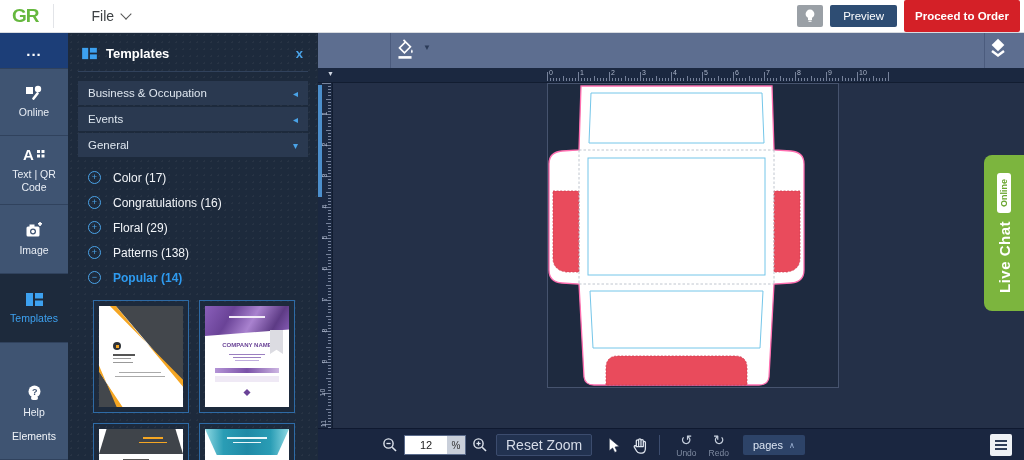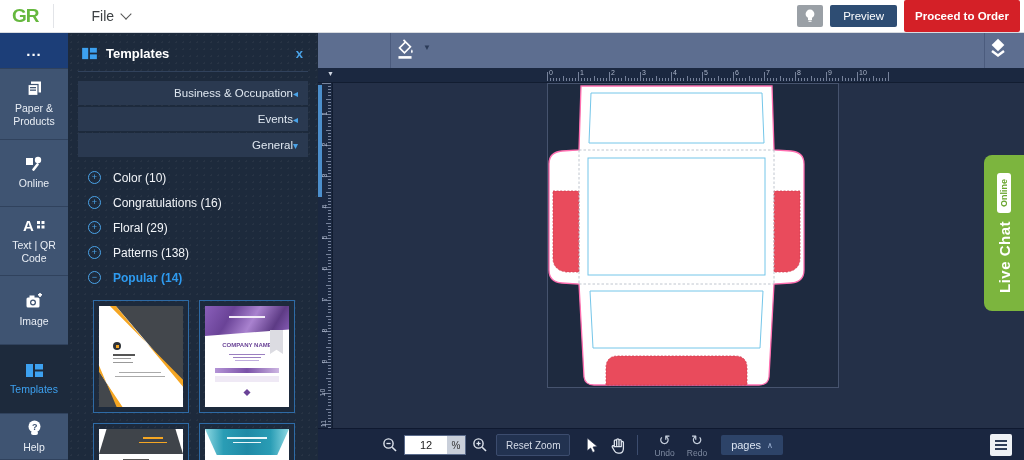--- a/index.html
+++ b/index.html
@@ -40,21 +40,21 @@
   
   .panel{position:absolute;left:68px;top:32px;width:250px;height:428px;background:#1d2a3c;z-index:20;
          background-image:radial-gradient(rgba(255,255,255,0.045) 1px,transparent 1px);background-size:7px 7px;
          overflow:hidden;}
   .panel-head{display:flex;align-items:center;padding:14px 12px 10px 14px;}
   .panel-head .ttl{color:#fff;font-size:13px;font-weight:bold;margin-left:9px;flex:1;}
   .panel-close{color:#4aa3e8;font-size:13px;font-weight:bold;cursor:pointer;padding:0 3px;}
   .panel-hr{height:1px;background:#31425c;margin:0 10px 9px 10px;}
   .acc-row{height:24px;margin:0 10px 2px 10px;background:#2a3950;display:flex;align-items:center;
            padding:0 10px;font-size:11.5px;color:#dfe7f0;cursor:pointer;}
-  .acc-row .al{flex:1;text-align:right;}
+  .acc-row .al{flex:1;}
   .acc-ch{color:#4aa3e8;font-size:10px;}
   .cats{margin-top:8px;}
   .cat-row{height:25px;display:flex;align-items:center;padding-left:20px;cursor:pointer;}
   .cat-ic{width:11px;height:11px;border:1px solid #4aa3e8;border-radius:50%;color:#4aa3e8;
           font-size:9px;line-height:10px;text-align:center;margin-right:12px;flex:0 0 auto;}
   .cat-lb{font-size:12px;color:#f2f5f9;}
   .cat-row.active .cat-lb{color:#2e9bf0;font-weight:bold;}
   .thumbs{display:grid;grid-template-columns:96px 96px;gap:10px;margin:10px 0 0 25px;}
   .thumb{width:84px;height:101px;border:1px solid #2e6ba6;padding:5px;cursor:pointer;background:transparent;}
   .thumb.short{height:36px;overflow:hidden;}
@@ -116,21 +116,21 @@
   .artboard svg{display:block;}
   
   .bottombar{position:absolute;left:318px;top:428px;width:706px;height:32px;background:#1a2640;z-index:10;
              border-top:1px solid #0f1930;display:flex;align-items:center;color:#d6dce8;}
   .bb-ic{display:flex;align-items:center;justify-content:center;cursor:pointer;}
   .zoom-input-wrap{display:flex;align-items:stretch;height:18px;border:1px solid #5a6a8a;margin:0 6px;}
   .zoom-input{width:38px;border:none;outline:none;font-size:11px;text-align:center;
               font-family:"Liberation Sans",sans-serif;color:#222;background:#fff;}
   .pct{width:18px;background:#c9cfda;color:#333;font-size:10px;display:flex;align-items:center;justify-content:center;}
   .btn-reset{height:20px;padding:0 9px;background:#223250;border:1px solid #3c4c6e;color:#d6dce8;
-             font-size:10px;display:flex;align-items:center;border-radius:2px;margin-left:8px;cursor:pointer;}
+             font-size:14px;display:flex;align-items:center;border-radius:2px;margin-left:8px;cursor:pointer;}
   .size-box{height:20px;padding:0 11px;border:1px solid #3c4c6e;color:#e6ecf5;font-size:11px;
             display:flex;align-items:center;margin-left:16px;}
   .bb-div{width:1px;height:20px;background:#3c4c6e;margin:0 10px;}
   .ur{display:flex;flex-direction:column;align-items:center;margin:2px 6px 0 6px;cursor:pointer;}
   .ur .g{font-size:14px;line-height:13px;color:#c6cfdd;}
   .ur .l{font-size:8.5px;color:#7e8aa0;margin-top:1px;}
   .btn-pages{height:20px;padding:0 10px;background:#2d4368;color:#dbe4f2;font-size:11px;border-radius:2px;
              display:flex;align-items:center;gap:6px;margin-left:8px;cursor:pointer;}
   .btn-pages .up{font-size:8px;color:#9fb4d6;}
   .bb-spacer{flex:1;}
@@ -164,29 +164,20 @@
       <rect x="5.5" y="12.6" width="3" height="1.2" fill="#fff"></rect>
     </svg>
   </div>
   <div class="btn-preview">Preview</div>
   <div class="btn-proceed">Proceed to Order</div>
 </div>
 
 <div class="sidebar">
   <div class="sb-dots">...</div>
 
-  <div class="sb-item sb-paper">
-    <svg width="17" height="17" viewBox="0 0 17 17">
-      <rect x="5" y="1.5" width="10" height="11" fill="#fff"></rect>
-      <rect x="2" y="4.5" width="10" height="11" fill="#fff" stroke="#3f5472" stroke-width="1.2"></rect>
-      <rect x="4" y="7" width="6" height="1.3" fill="#3f5472"></rect>
-      <rect x="4" y="9.5" width="6" height="1.3" fill="#3f5472"></rect>
-    </svg>
-    <span>Paper &amp; Products</span>
-  </div>
 
   <div class="sb-item sb-shape">
     <svg width="18" height="16" viewBox="0 0 18 16">
       <rect x="1" y="2" width="7" height="7" fill="#fff"></rect>
       <circle cx="13" cy="4" r="3.2" fill="#fff"></circle>
       <rect x="9.2" y="6.5" width="2.6" height="9" rx="1" fill="#fff" transform="rotate(38 10.5 11)"></rect>
     </svg>
     <span>Online</span>
   </div>
 
@@ -256,21 +247,21 @@
     <span class="acc-ch">◂</span>
   </div>
   <div class="acc-row">
     <span class="al">General</span>
     <span class="acc-ch">▾</span>
   </div>
 
   <div class="cats">
     <div class="cat-row">
       <span class="cat-ic">+</span>
-      <span class="cat-lb">Color (10)</span>
+      <span class="cat-lb">Color (17)</span>
     </div>
     <div class="cat-row">
       <span class="cat-ic">+</span>
       <span class="cat-lb">Congratulations (16)</span>
     </div>
     <div class="cat-row">
       <span class="cat-ic">+</span>
       <span class="cat-lb">Floral (29)</span>
     </div>
     <div class="cat-row">

